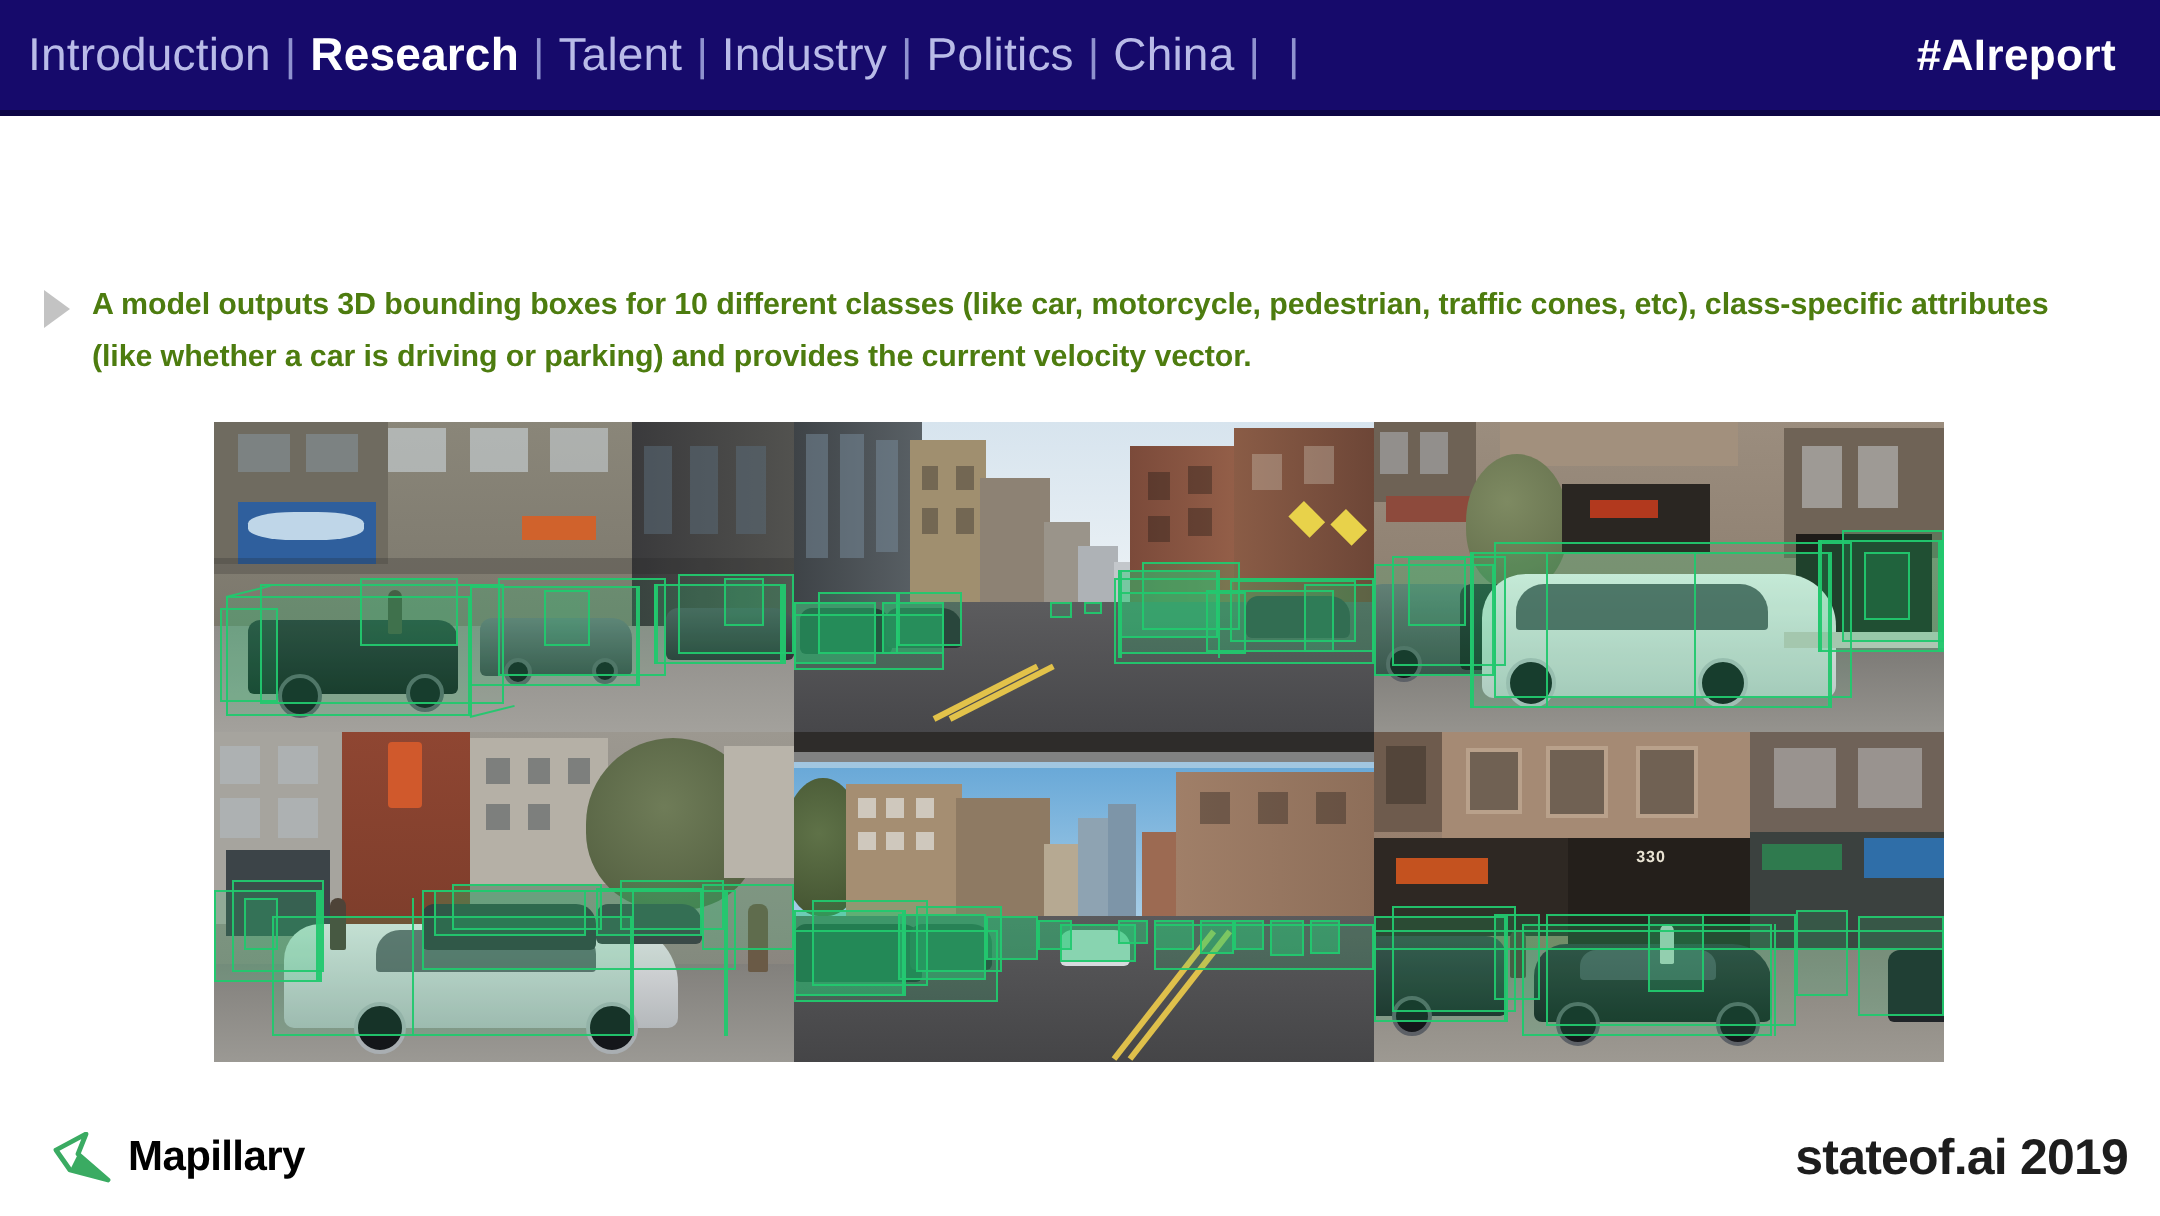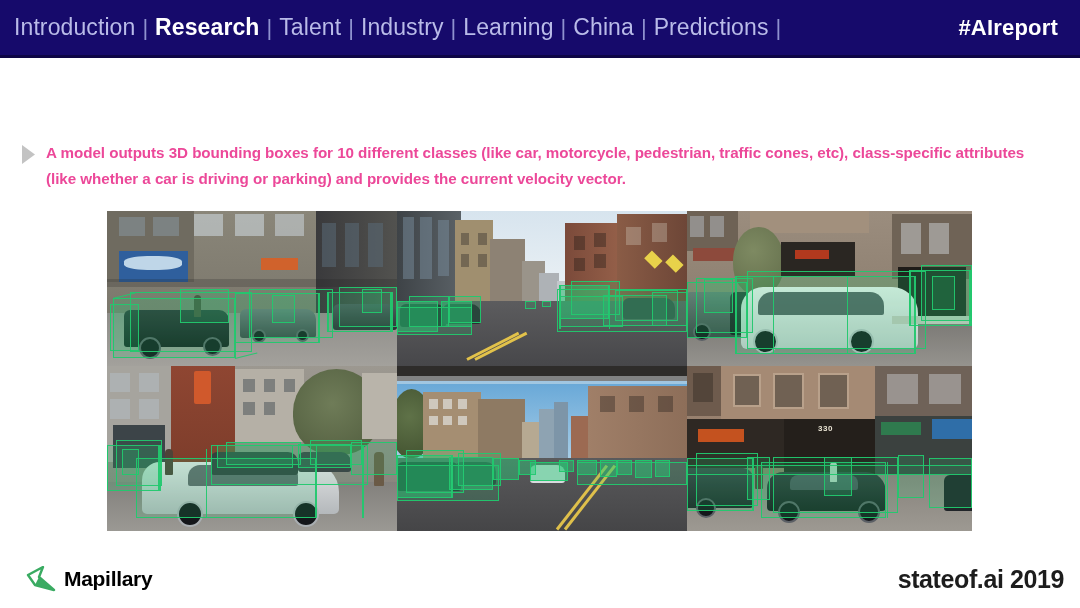--- a/index.html
+++ b/index.html
@@ -97,21 +97,21 @@
     height: 19px;
     margin-top: 5px;
     margin-right: 11px;
   }
 
   .bullet-marker svg { display: block; }
 
   .bullet-text {
     font-size: 15.2px;
     font-weight: bold;
-    color: #ec4899;
+    color: #4d7c0f;
     line-height: 1.72;
     letter-spacing: -0.05px;
     max-width: 985px;
   }
 
   
   .image-grid {
     position: absolute;
     left: 107px;
     top: 211px;
@@ -245,25 +245,24 @@
   <div class="navbar">
     <div class="nav-items">
       <span class="nav-link">Introduction</span>
       <span class="nav-sep">|</span>
       <span class="nav-link active">Research</span>
       <span class="nav-sep">|</span>
       <span class="nav-link">Talent</span>
       <span class="nav-sep">|</span>
       <span class="nav-link">Industry</span>
       <span class="nav-sep">|</span>
-      <span class="nav-link">Learning</span>
+      <span class="nav-link">Politics</span>
       <span class="nav-sep">|</span>
       <span class="nav-link">China</span>
       <span class="nav-sep">|</span>
-      <span class="nav-link">Predictions</span>
       <span class="nav-sep">|</span>
     </div>
     <span class="nav-hashtag">#AIreport</span>
   </div>
 
 
   <div class="bullet-row">
     <span class="bullet-marker">
       <svg width="13" height="19" viewBox="0 0 13 19">
           <polygon points="0,0 13,9.5 0,19" fill="#c3c3c3"></polygon>

